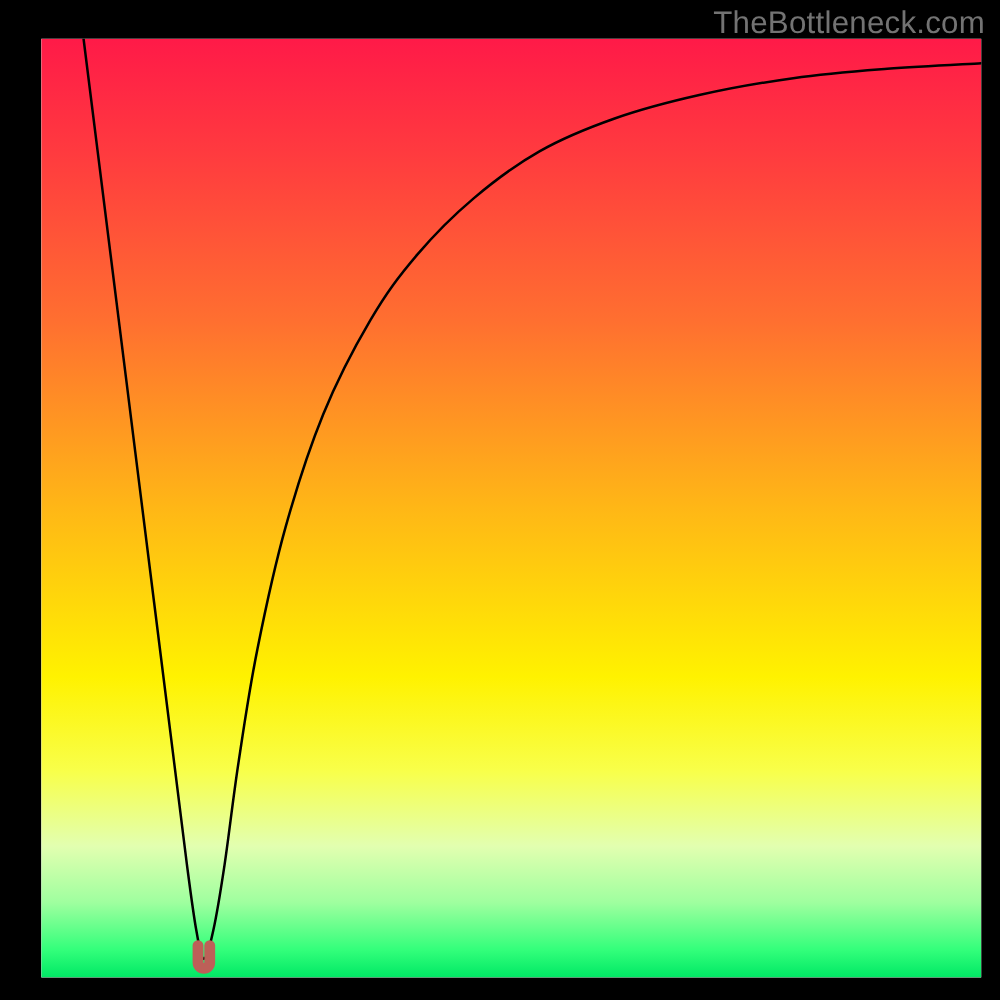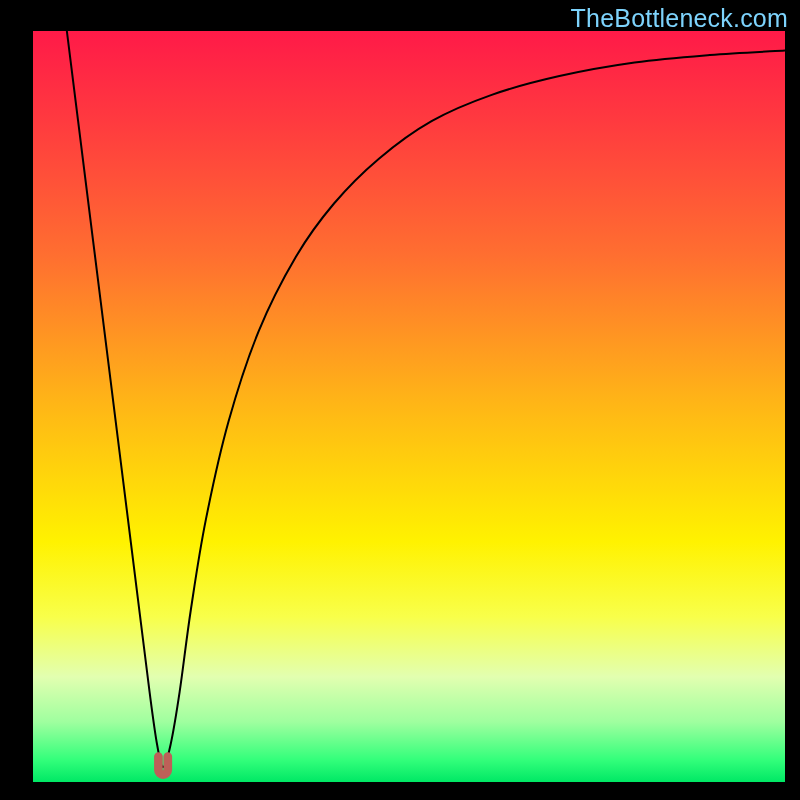--- a/index.html
+++ b/index.html
@@ -20,21 +20,21 @@
     background: #000;
   }
   .plot-area {
     position: absolute;
     background: #fff;
   }
   .watermark {
     position: absolute;
     top: 4px;
     right: 12px;
-    color: #7dd3fc;
+    color: #737373;
     font-size: 25px;
     font-weight: 400;
     letter-spacing: 0.2px;
     user-select: none;
   }
   svg {
     display: block;
   }
 </style>
 </head>

